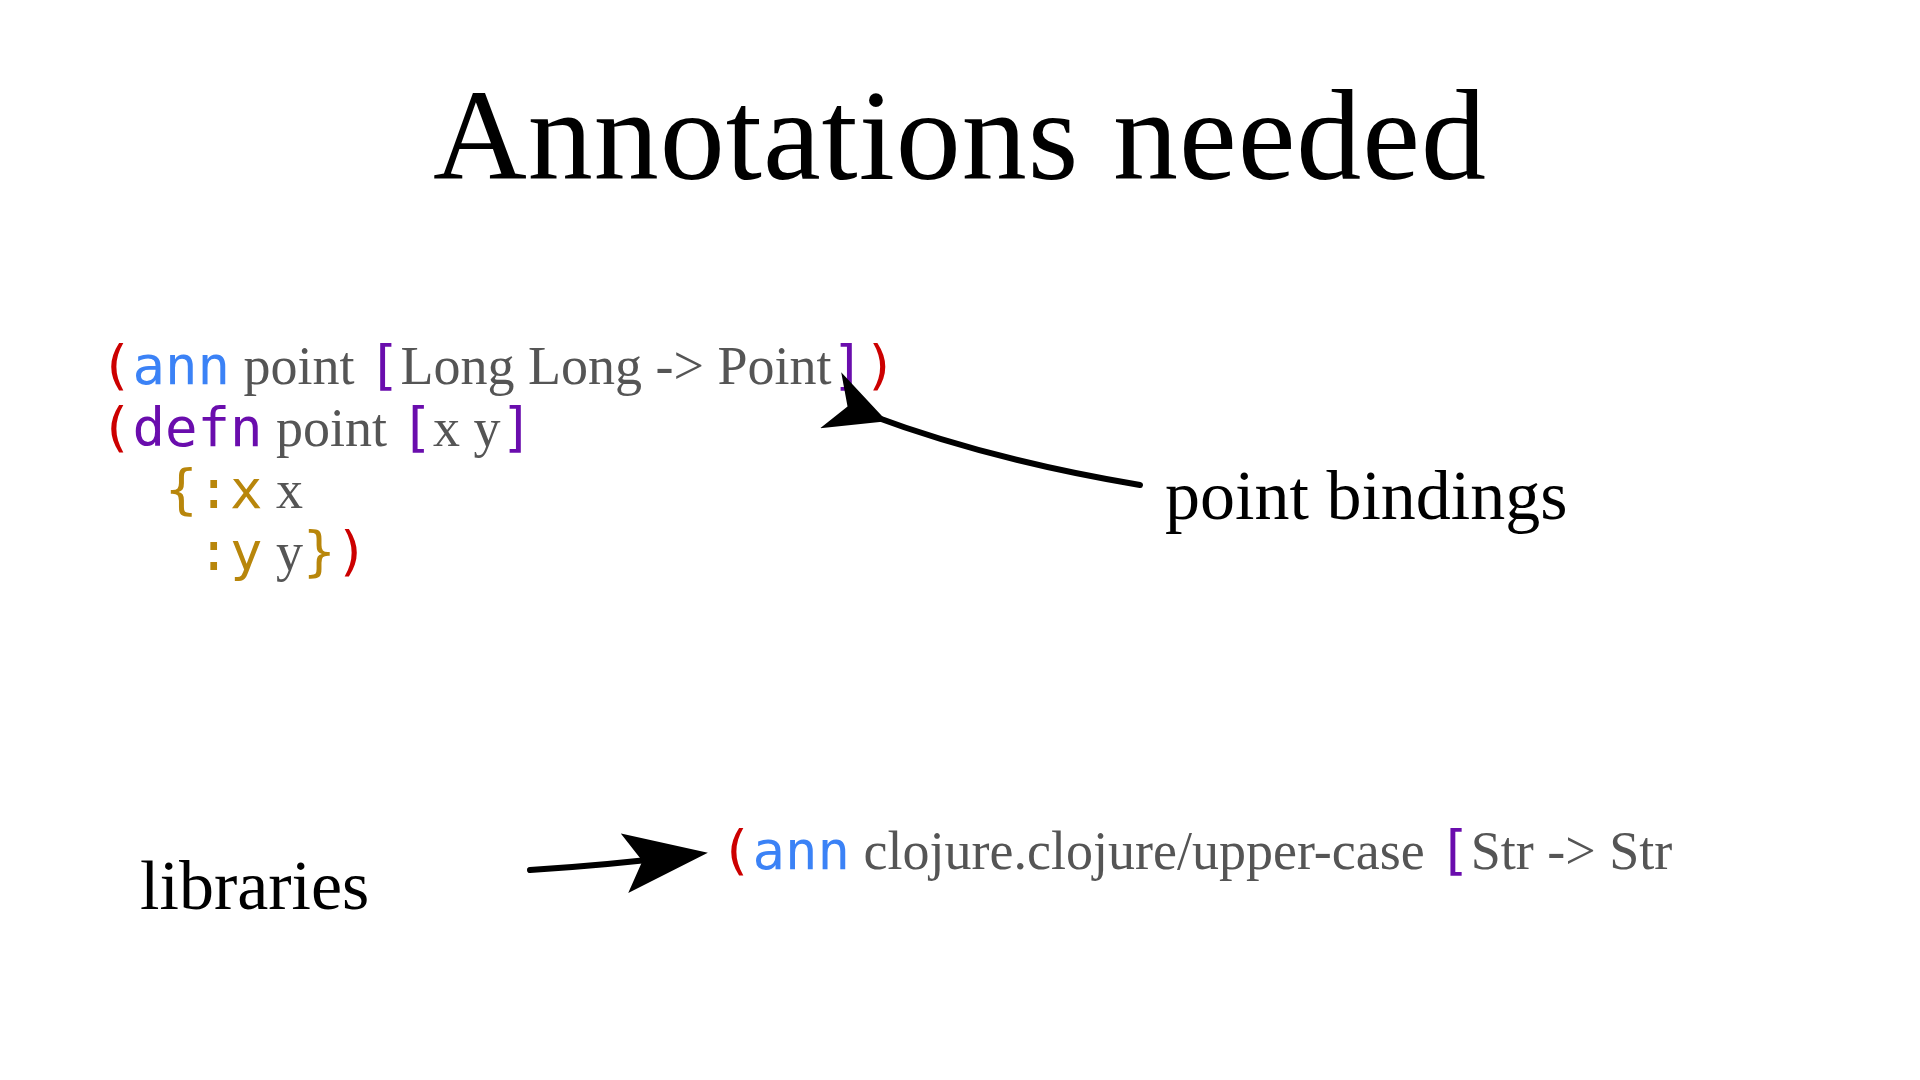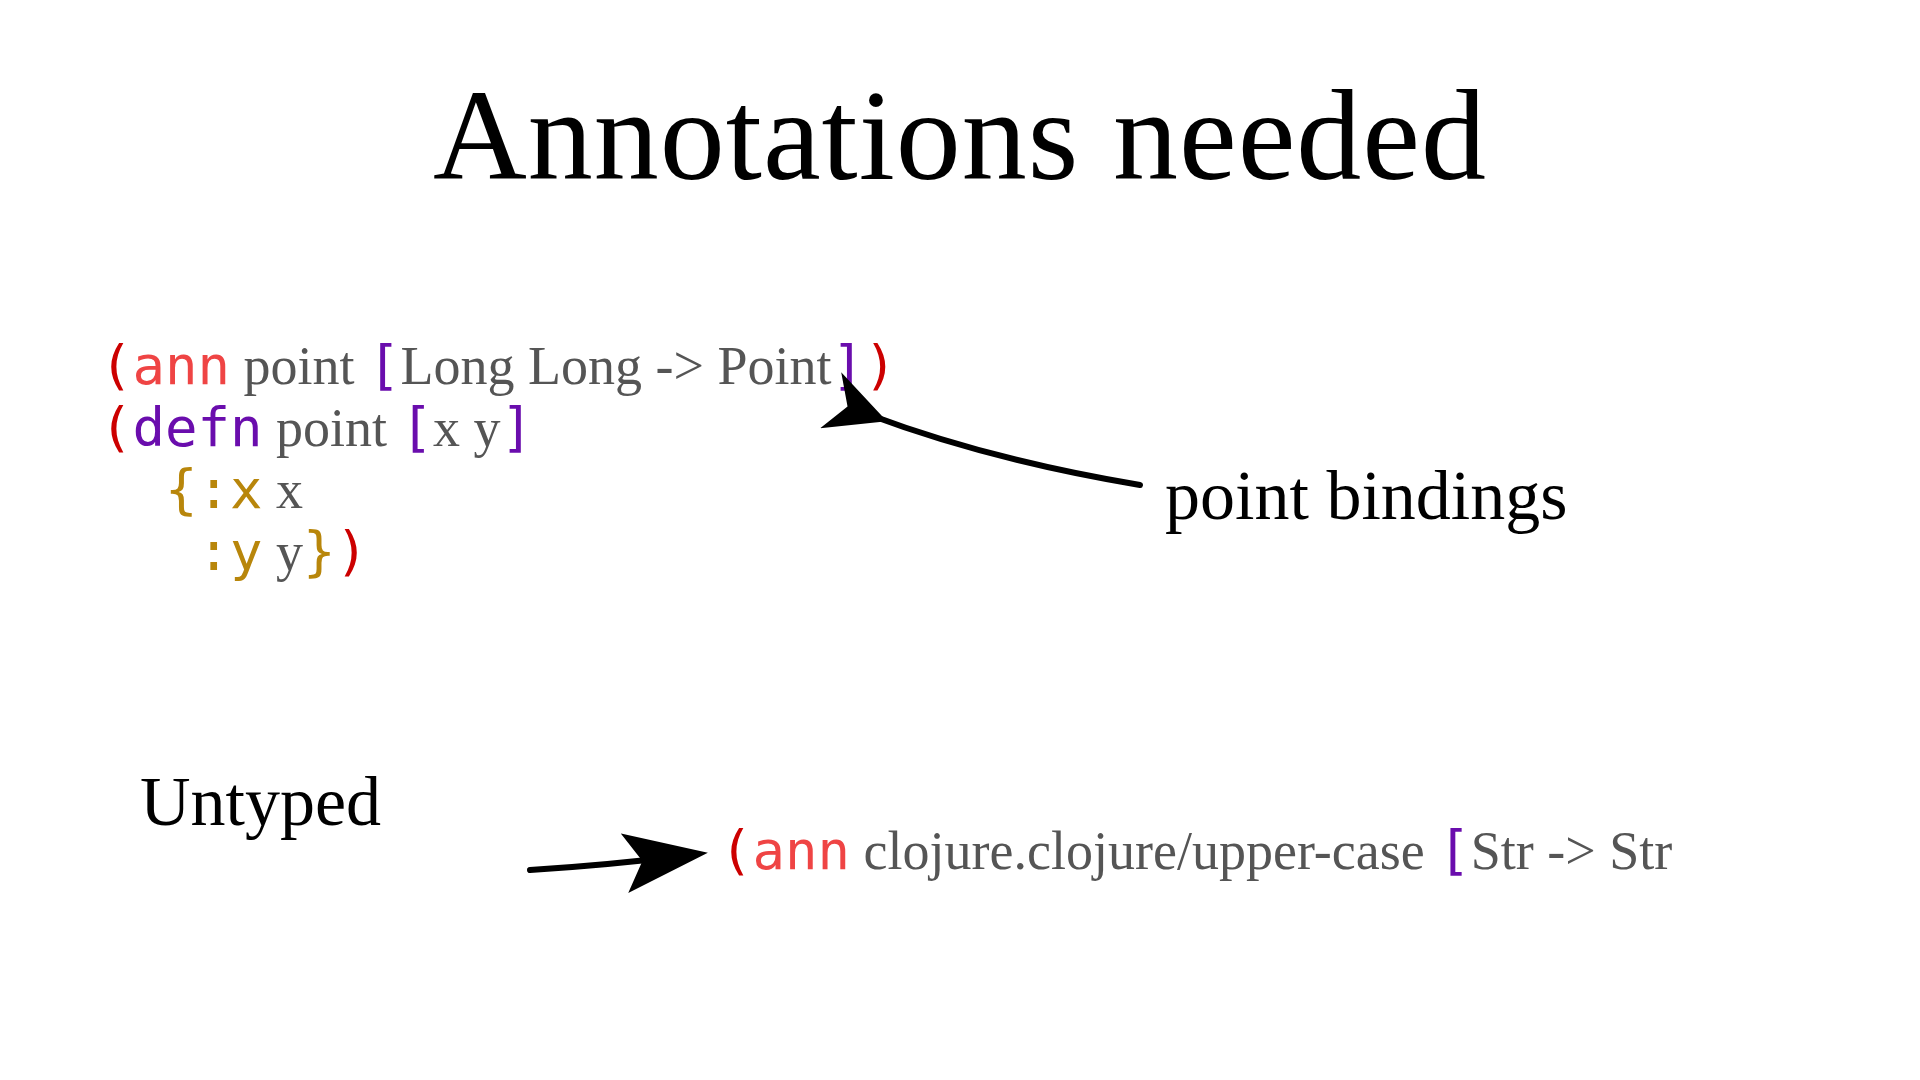--- a/index.html
+++ b/index.html
@@ -31,21 +31,21 @@
   .code {
     font-family: 'DejaVu Sans Mono', 'Liberation Mono', Consolas, monospace;
     font-size: 54px;
     line-height: 1.15;
     white-space: pre;
     color: #333;
   }
   .code .paren { color: #cc0000; }
   .code .brack { color: #6a0dad; }
   .code .brace { color: #b8860b; }
-  .code .kw1   { color: #ef4444; }   
+  .code .kw1   { color: #3b82f6; }   
   .code .kw2   { color: #6a0dad; }   
   .code .key   { color: #b8860b; }   
   .code .sym   { color: #555; font-family: Liberation Serif, serif; }
 
   #code-block-1 {
     position: absolute;
     top: 335px;
     left: 100px;
   }
   #code-block-2 {
@@ -95,21 +95,22 @@
   <svg class="arrow" style="left:850px; top:390px; width:300px; height:120px;">
     <defs>
       <marker id="ah1" markerWidth="14" markerHeight="14" refX="3" refY="5" orient="auto" markerUnits="strokeWidth">
         <path d="M10,0 L0,5 L10,10 L7,5 Z" fill="#000"></path>
       </marker>
     </defs>
     <path d="M 290 95 Q 140 70 20 25" stroke="#000" stroke-width="6" fill="none" marker-end="url(#ah1)" stroke-linecap="round"></path>
   </svg>
 
   <div id="label-bottom" class="label">
-    <span>Untyped</span><br>
+    <br>
+    <span>libraries</span>
   </div>
 
   <div id="code-block-2" class="code"><span class="paren">(</span><span class="kw1">ann</span><span class="sym"> clojure.clojure/upper-case </span><span class="brack">[</span><span class="sym">Str -&gt; Str</span></div>
 
   <svg class="arrow" style="left:520px; top:830px; width:200px; height:60px;">
     <defs>
       <marker id="ah2" markerWidth="14" markerHeight="14" refX="11" refY="5" orient="auto" markerUnits="strokeWidth">
         <path d="M0,0 L14,5 L0,10 L3,5 Z" fill="#000"></path>
       </marker>
     </defs>

